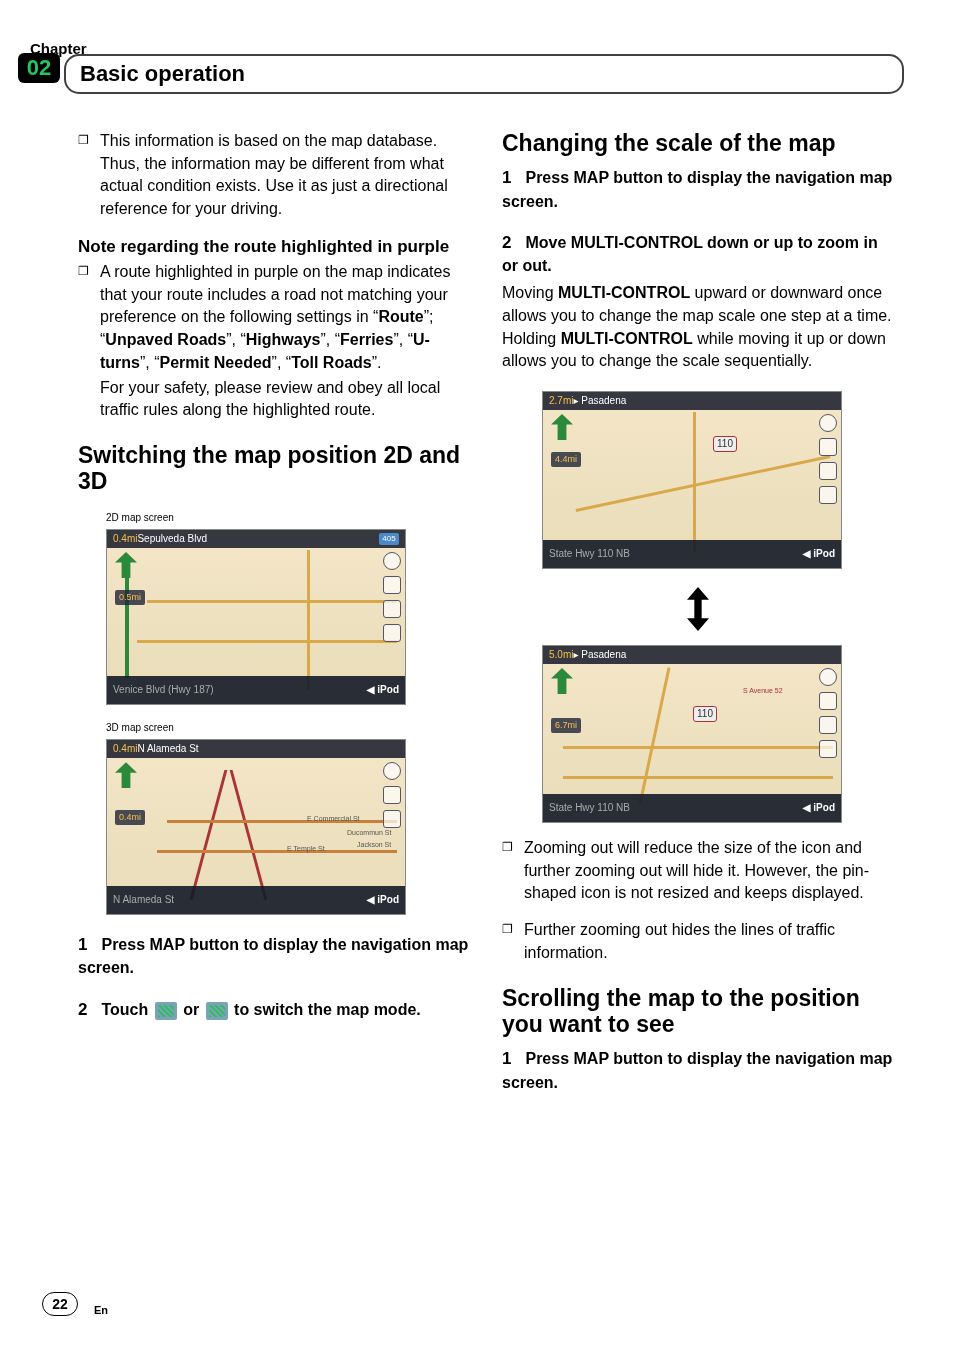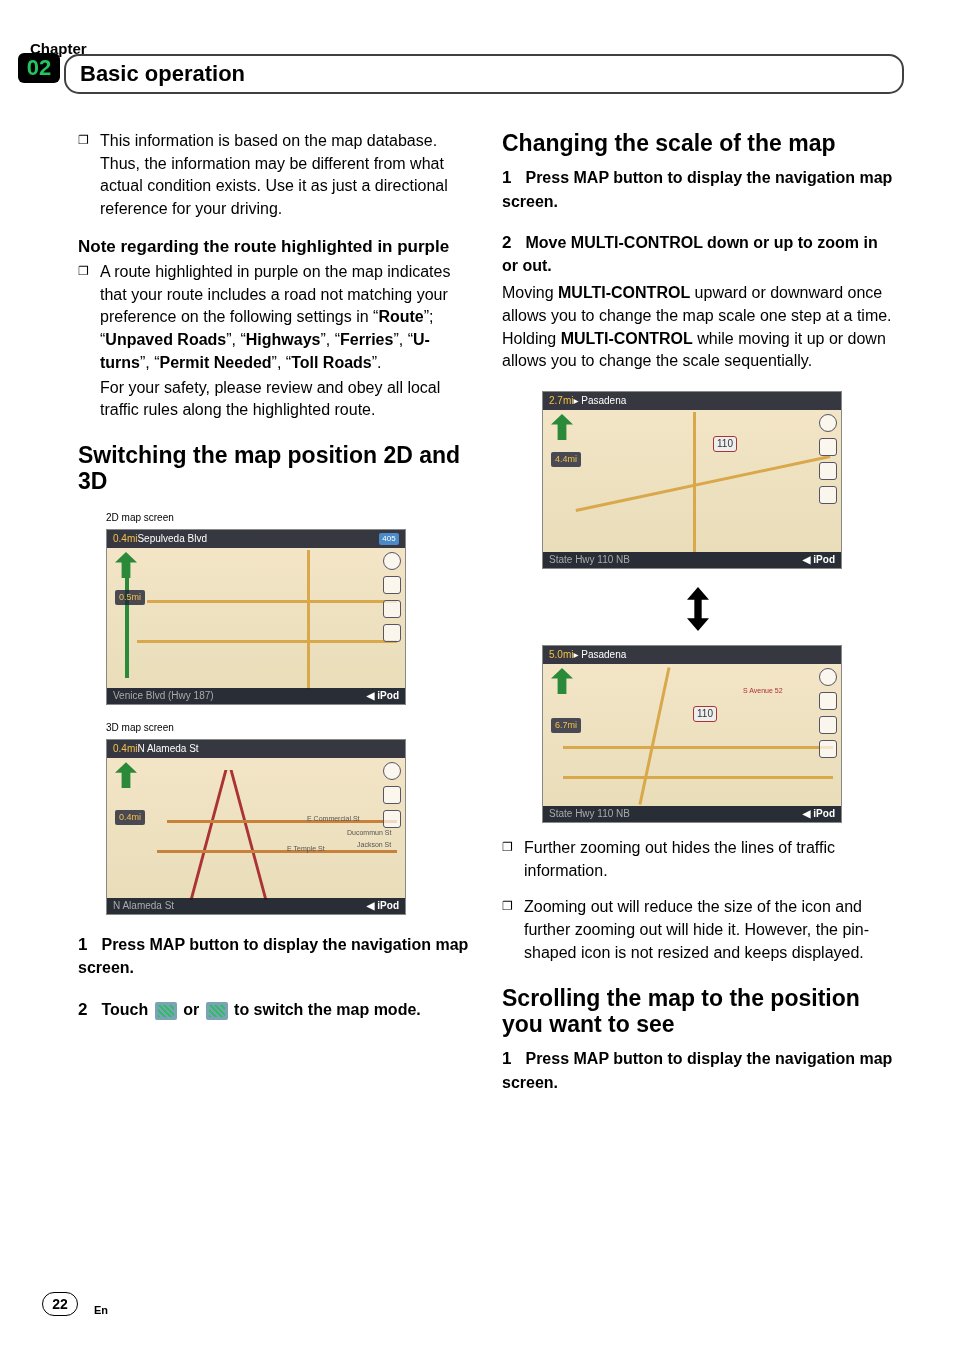--- a/index.html
+++ b/index.html
@@ -111,21 +111,21 @@
     margin-left: 40px;
     width: 300px;
     height: 178px;
   }
   .map-topbar {
     position: absolute; top:0; left:0; right:0; height:18px;
     background: rgba(20,25,40,.85); color:#fff; font-size:10px;
     display:flex; align-items:center; padding:0 6px; gap:0;
   }
   .map-botbar {
-    position: absolute; bottom:0; left:0; right:0; height:16px;
+    position: absolute; bottom:0; left:0; right:0; height:28px;
     background: rgba(20,25,40,.9); color:#aaa; font-size:10px;
     display:flex; align-items:center; justify-content:space-between; padding:0 6px;
   }
   .map-botbar .ipod { color:#fff; font-weight:bold; }
   .map-side-icons { position:absolute; right:4px; top:22px; display:flex; flex-direction:column; gap:6px;}
   .mi { width:18px; height:18px; background:rgba(255,255,255,.7); border:1px solid #556; border-radius:3px;}
   .mi.round{border-radius:50%;}
   .map-arrow { position:absolute; left:8px; top:22px; width:22px; height:26px; background:#2a8a3a; clip-path: polygon(50% 0, 100% 40%, 70% 40%, 70% 100%, 30% 100%, 30% 40%, 0 40%); }
   .map-route { position:absolute; left:18px; top:48px; width:4px; height:100px; background:#2a8a3a; }
   .map-dist { position:absolute; left:8px; top:60px; background:rgba(30,35,55,.8); color:#f4c04a; font-size:9px; padding:1px 4px; border-radius:2px;}
@@ -306,22 +306,22 @@
         <div class="mi"></div>
         <div class="mi"></div>
       </div>
       <div class="map-botbar">
         <span>State Hwy 110 NB</span>
         <span class="ipod">◀ <span>iPod</span></span>
       </div>
     </div>
 
     <div style="height:14px"></div>
+    <div class="bullet-item">Zooming out will reduce the size of the icon and further zooming out will hide it. However, the pin-shaped icon is not resized and keeps displayed.</div>
     <div class="bullet-item">Further zooming out hides the lines of traffic information.</div>
-    <div class="bullet-item">Zooming out will reduce the size of the icon and further zooming out will hide it. However, the pin-shaped icon is not resized and keeps displayed.</div>
 
     <div class="section-head">Scrolling the map to the position you want to see</div>
     <div class="step-line" style="margin-top:4px">
       <span class="step-num">1</span><span class="step-text">Press MAP button to display the navigation map screen.</span>
     </div>
   </div>
 </div>
 
 <div class="page-badge">22</div>
 <div class="en-label">En</div>

